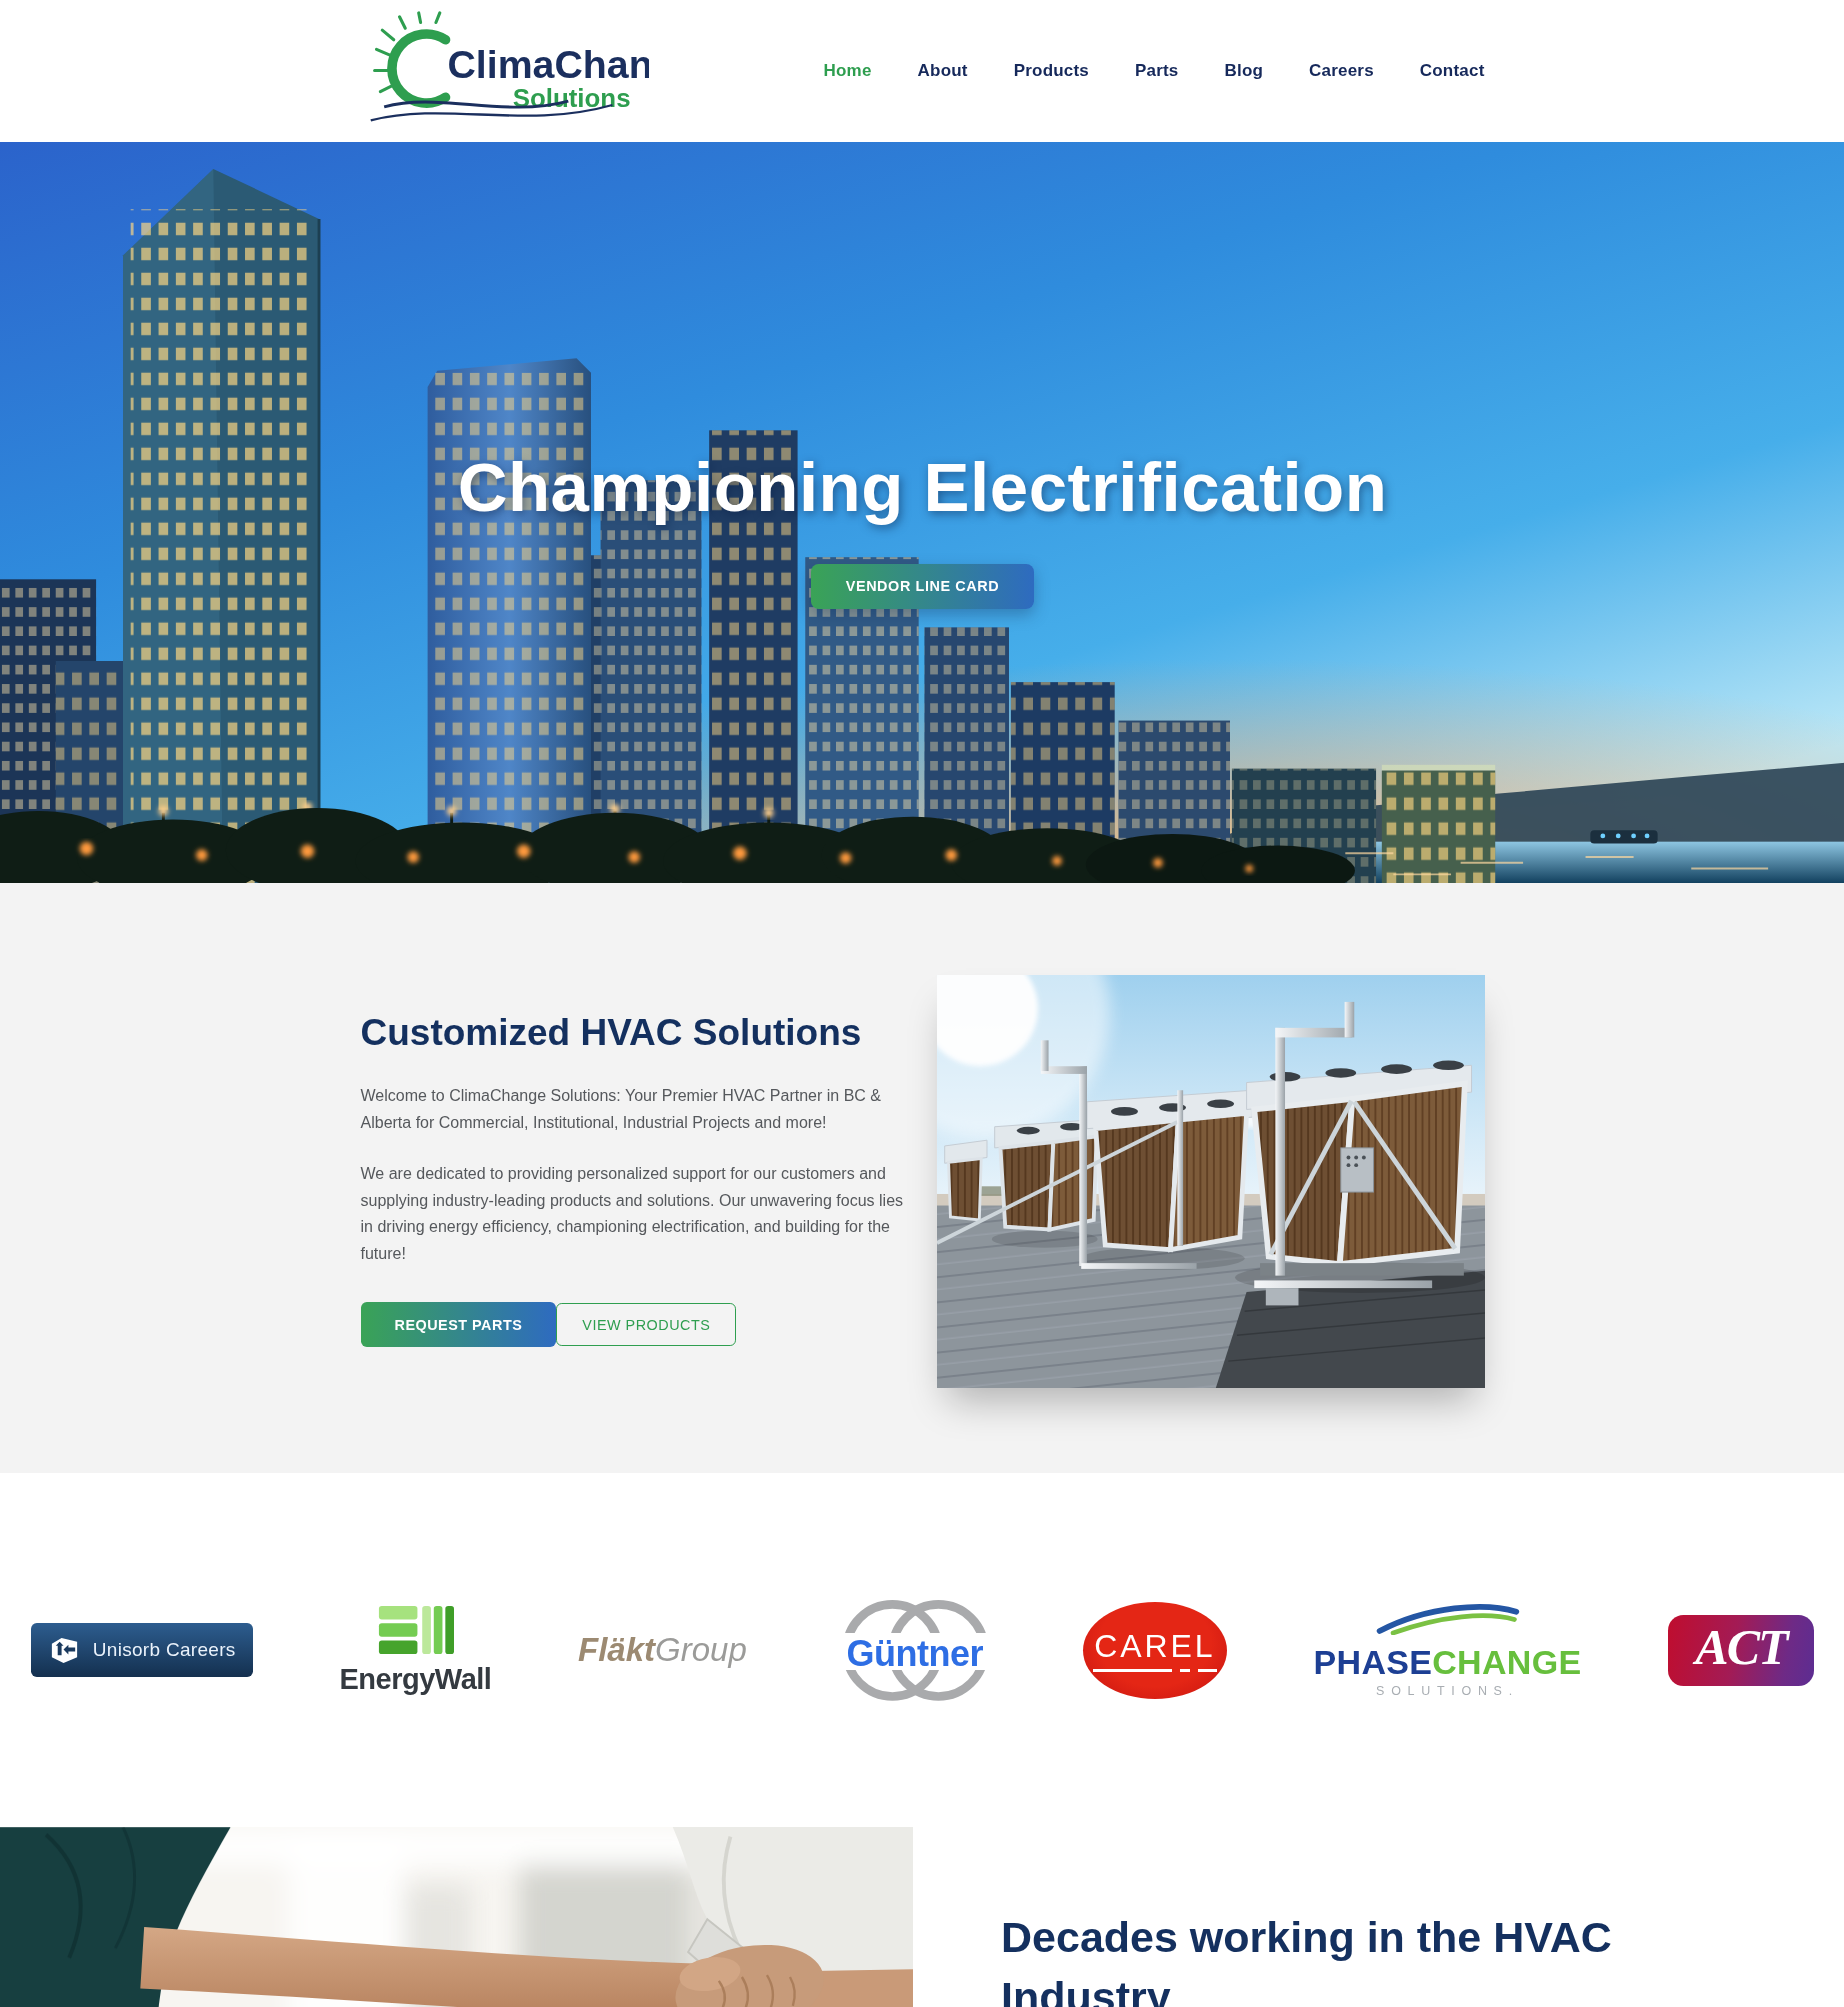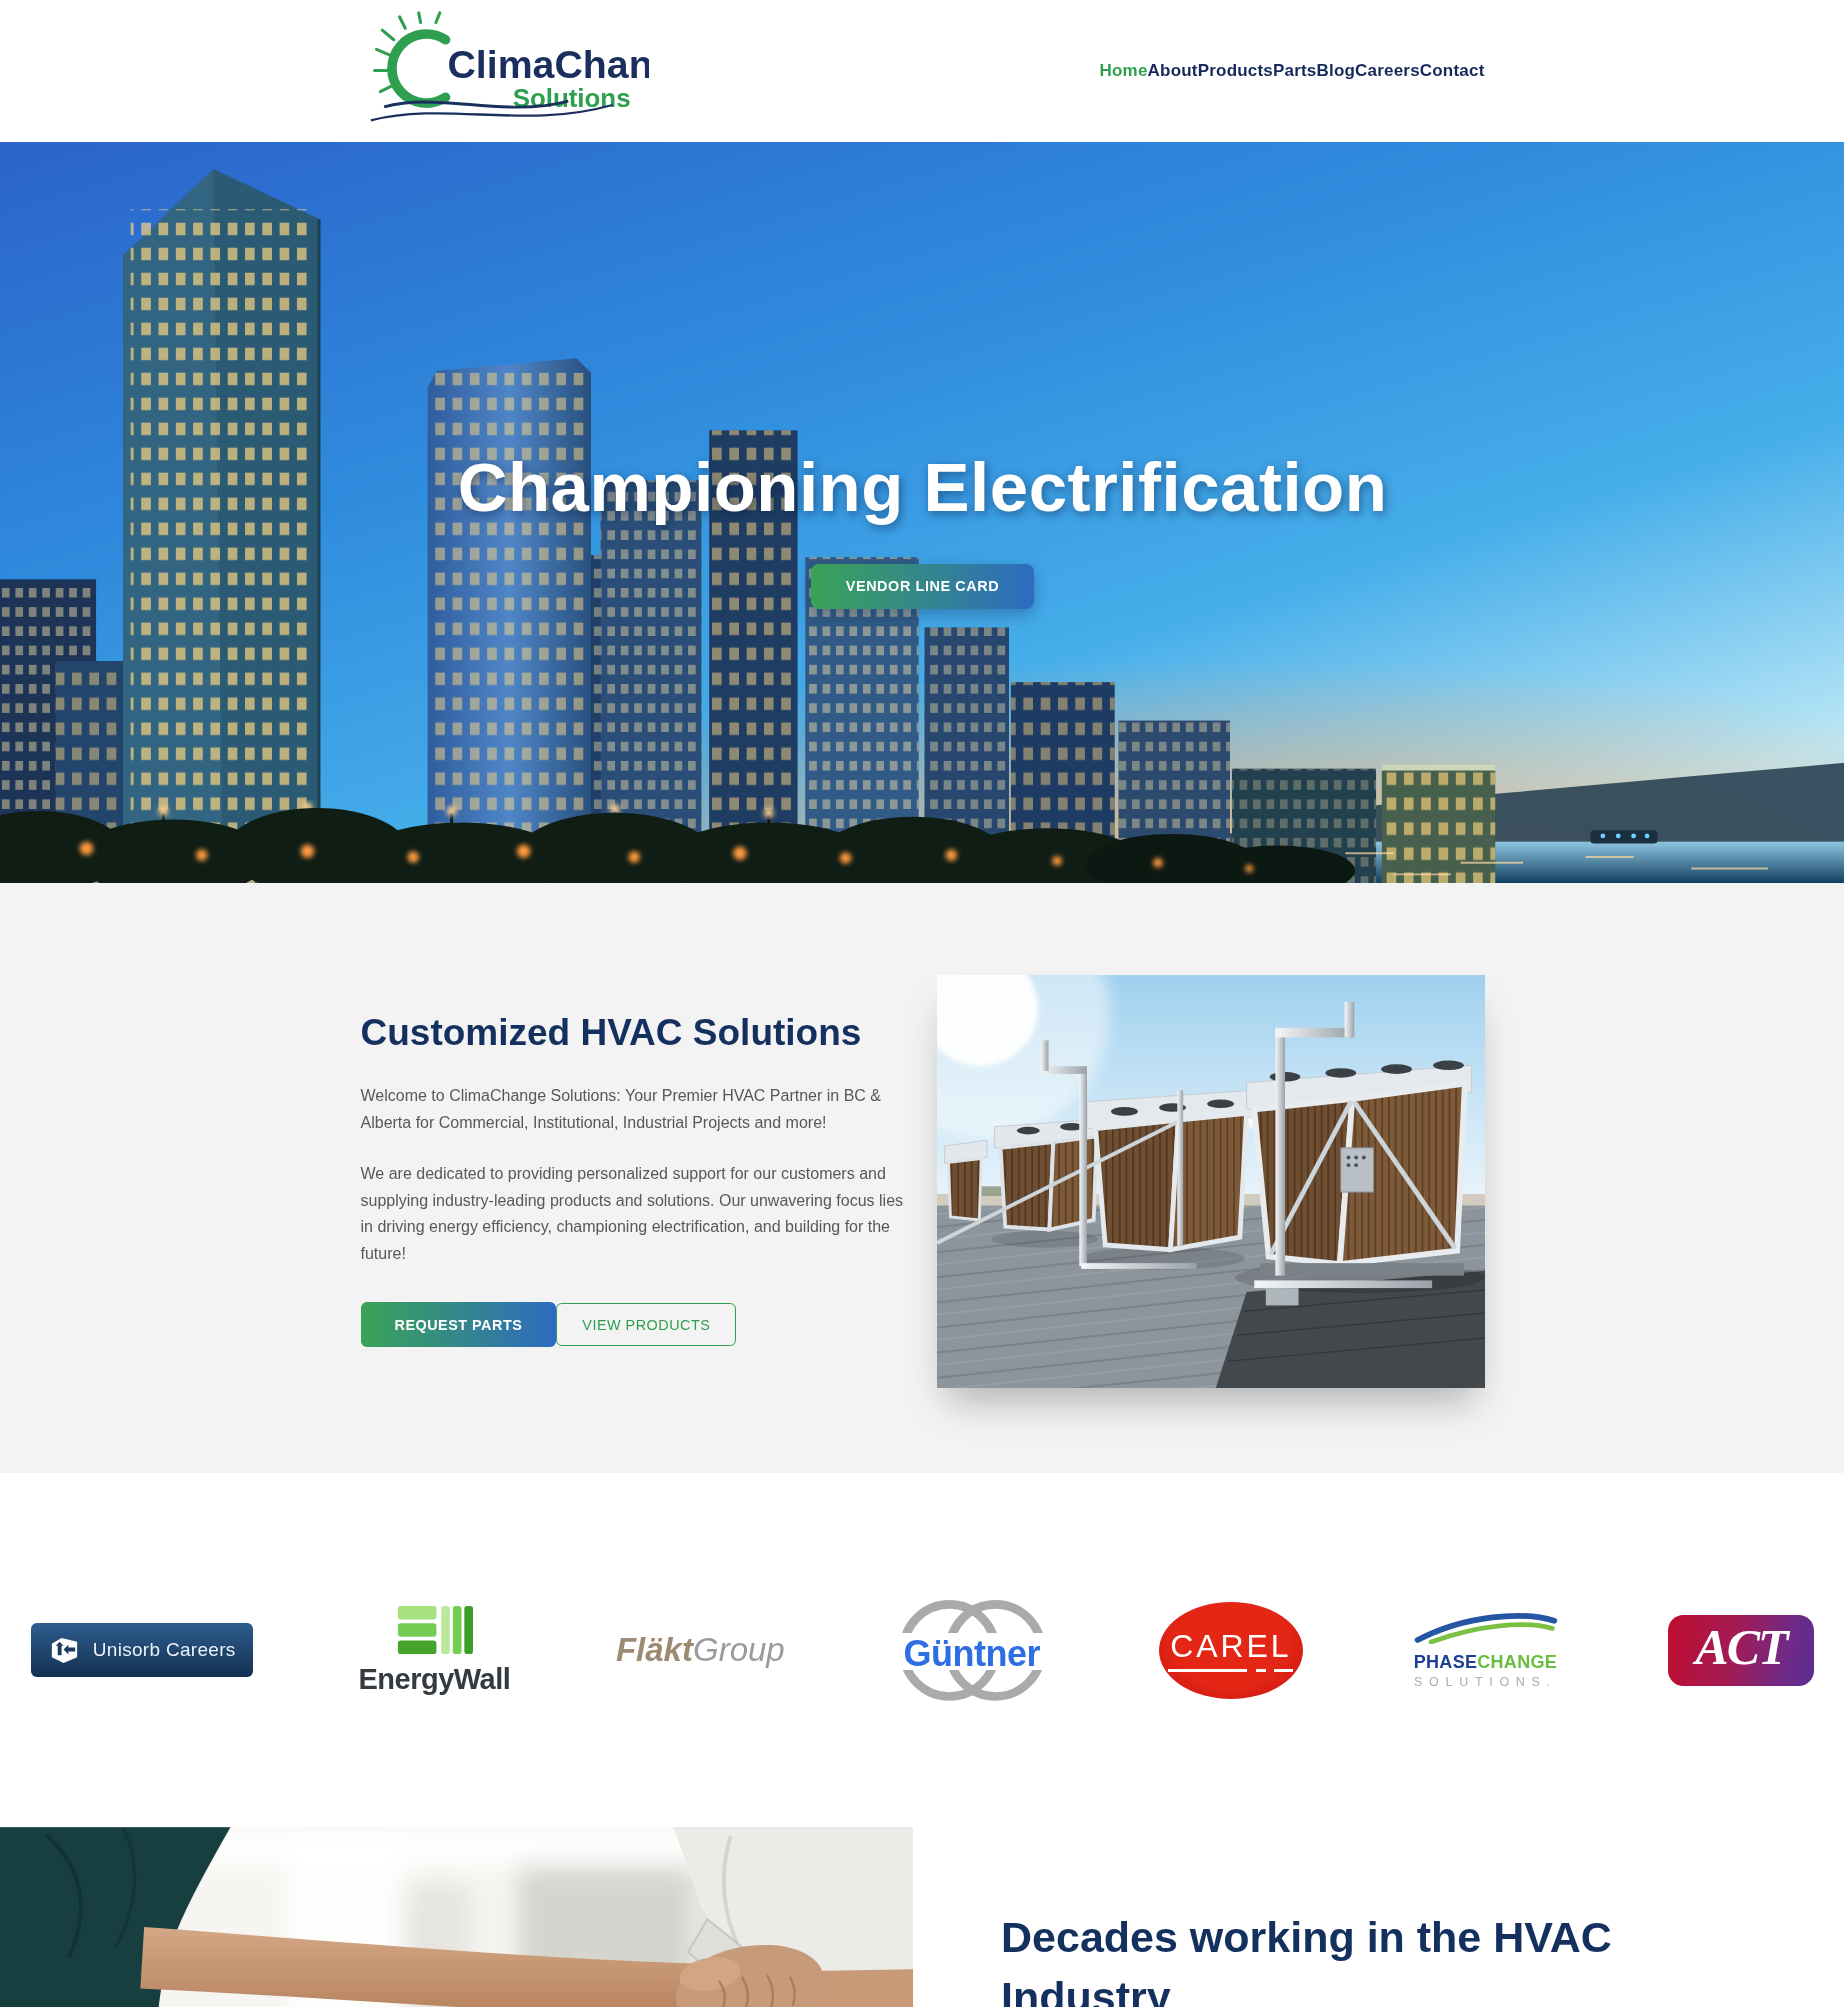--- a/index.html
+++ b/index.html
@@ -7,21 +7,21 @@
   body {
     width:1845px; height:2008px; overflow:hidden;
     font-family:"Liberation Sans", sans-serif;
     background:#ffffff;
   }
 
   
   .header { height:142px; background:#ffffff; display:flex; align-items:center; }
   .header-inner { width:1124px; margin:0 auto; display:flex; align-items:center; justify-content:space-between; }
   .logo { display:block; }
-  .nav { display:flex; align-items:center; }
+  .nav { display:flex; gap:46px; align-items:center; }
   .nav a { font-size:17px; font-weight:700; color:#16295b; text-decoration:none; letter-spacing:0.2px; }
   .nav a.active { color:#2e9e4f; }
 
   
   .hero { position:relative; height:741px; overflow:hidden; }
   .hero-bg { position:absolute; inset:0; width:100%; height:100%; display:block; }
   .hero-content { position:relative; z-index:2; display:flex; flex-direction:column; align-items:center; padding-top:306px; }
   .hero-title { margin:0; font-size:69px; font-weight:700; color:#ffffff; letter-spacing:0.5px;
     text-shadow:1.9px 2.9px 9.6px rgba(8,30,70,.5); }
   .hero-cta { margin-top:37px; padding:14.4px 35px; border:none; border-radius:7.7px; cursor:pointer;
@@ -63,21 +63,21 @@
     font-size:36px; font-weight:700; color:#2e6ee4; letter-spacing:-0.5px; }
 
   .logo-carel { width:144px; height:97px; border-radius:50%;
     background:radial-gradient(ellipse at 50% 42%, #e42615 55%, #c41210 100%);
     display:flex; flex-direction:column; align-items:center; justify-content:center; }
   .logo-carel .ca-text { color:#fff; font-size:32px; font-weight:400; letter-spacing:2.9px; }
   .logo-carel .ca-lines { display:flex; gap:8.6px; margin-top:3.8px; }
   .logo-carel .ca-lines i { display:block; height:2.9px; background:#fff; }
   .logo-carel .ca-l1 { width:79px; } .logo-carel .ca-l2 { width:9.6px; } .logo-carel .ca-l3 { width:19px; }
 
-  .logo-phase .ph-words { font-size:18px; font-weight:700; letter-spacing:0.3px; margin-top:8px; }
+  .logo-phase .ph-words { font-size:34px; font-weight:700; letter-spacing:0.3px; margin-top:8px; }
   .logo-phase .ph-w1 { color:#1d3f94; } .logo-phase .ph-w2 { color:#67bf3d; }
   .logo-phase .ph-sub { font-size:12.5px; color:#a8adb2; letter-spacing:6.7px; margin-top:2.9px; }
 
   .logo-act { width:146px; height:71px; border-radius:15.4px;
     background:linear-gradient(100deg,#c00d2e 0%, #a31b55 45%, #6e2a86 80%, #5c2d92 100%);
     display:flex; align-items:center; justify-content:center; }
   .logo-act span { color:#fff; font-family:"Liberation Serif", serif; font-style:italic; font-weight:700;
     font-size:50px; letter-spacing:-1.9px; padding-bottom:5.8px; }
 
   

